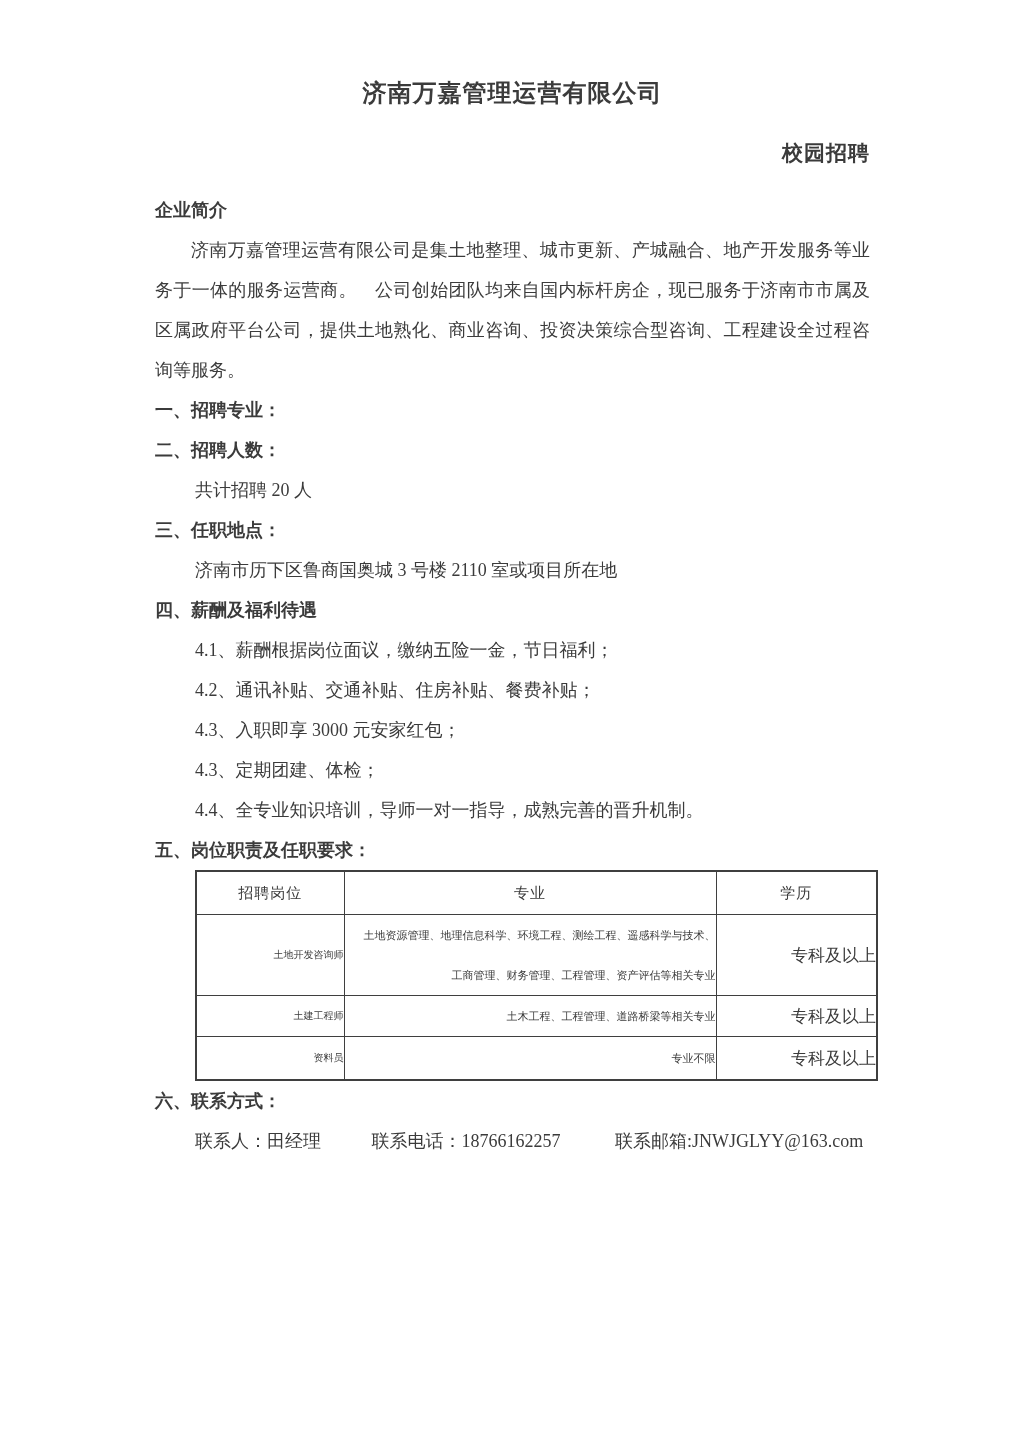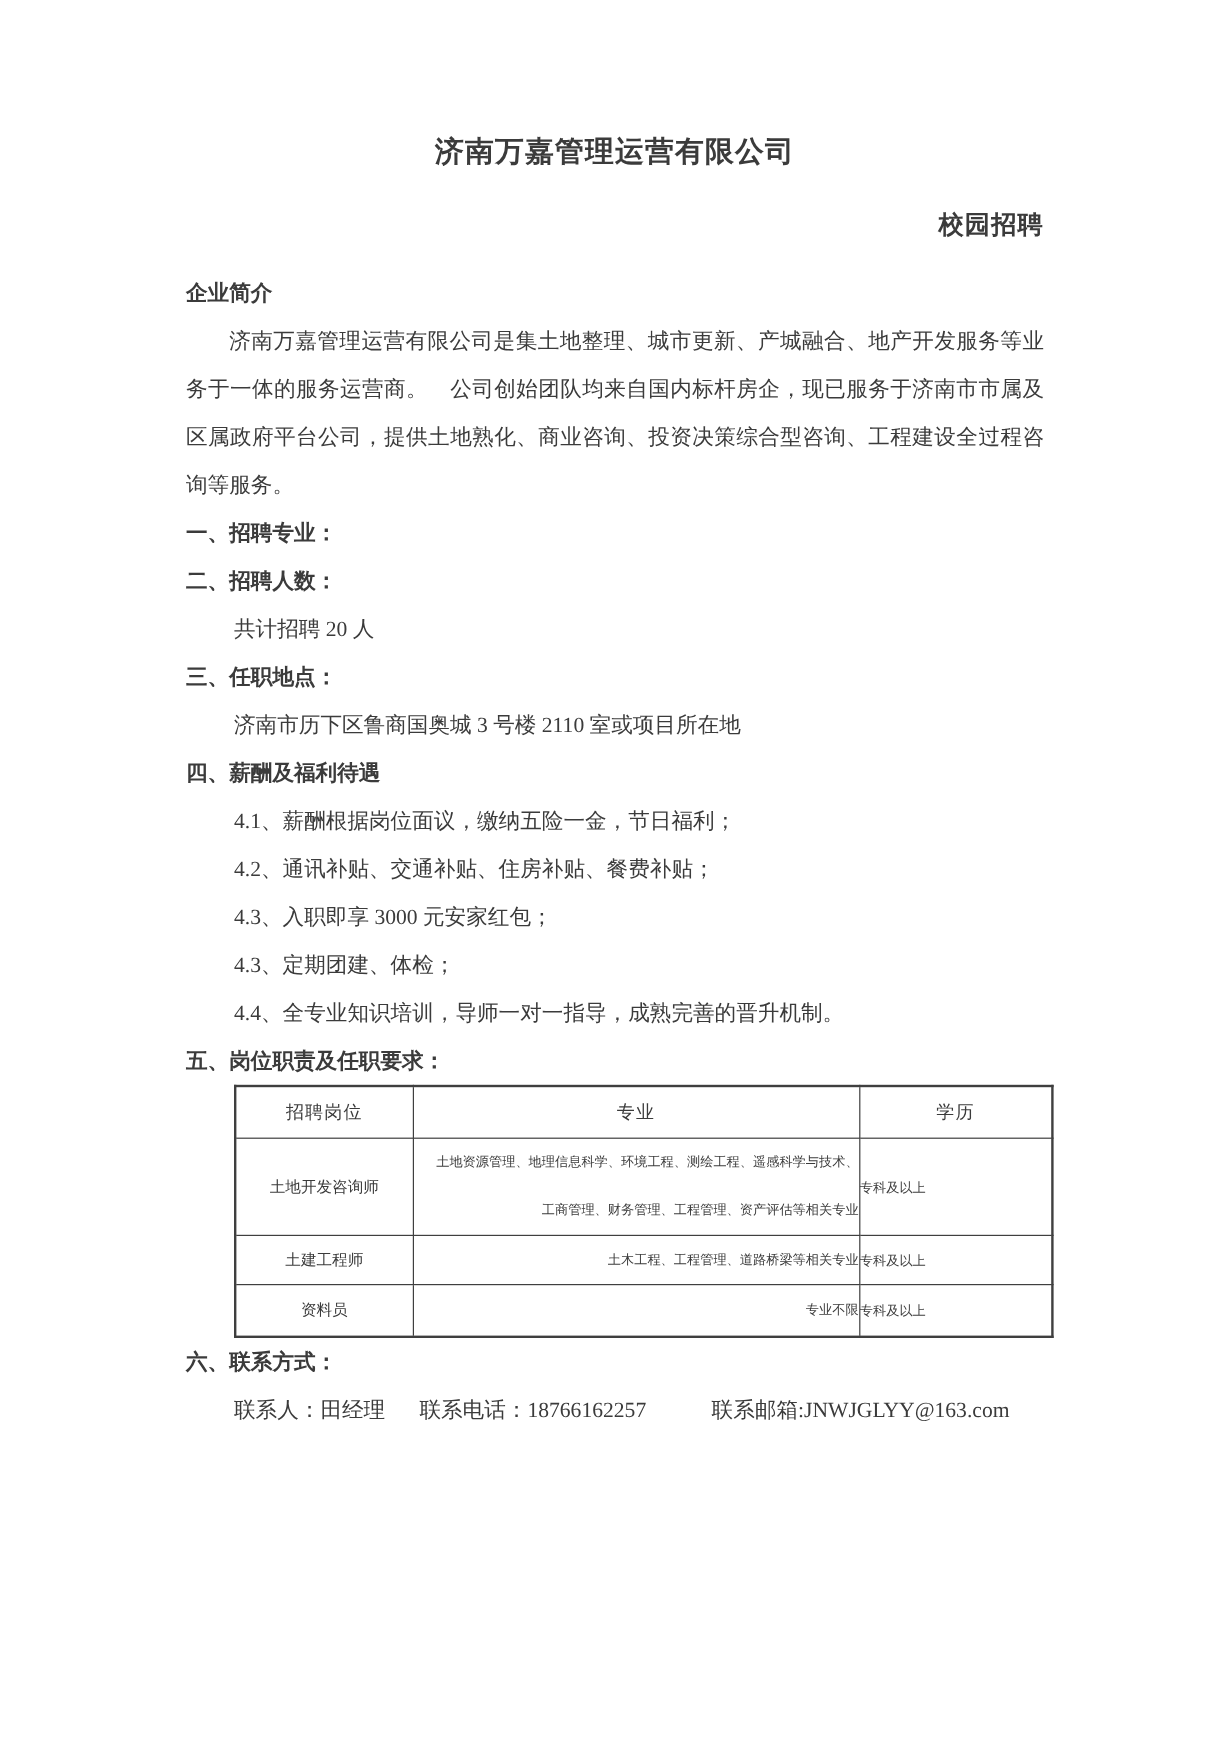--- a/index.html
+++ b/index.html
@@ -7,21 +7,21 @@
     padding: 0;
     background: #ffffff;
     width: 1024px;
     height: 1448px;
   }
   .page {
     position: relative;
     width: 1024px;
     height: 1448px;
     box-sizing: border-box;
-    padding: 110px 154px 0 155px;
+    padding: 76px 154px 0 155px;
     background: #ffffff;
     color: #3b3b3b;
     font-family: "Liberation Serif", "DejaVu Serif", serif;
     overflow: hidden;
   }
   .doc-title {
     margin: 0;
     text-align: center;
     font-size: 24px;
     font-weight: 700;
@@ -69,34 +69,34 @@
     vertical-align: middle;
     padding: 0;
   }
   table.jobs th {
     font-weight: 400;
     font-size: 15px;
     height: 42px;
     text-align: center;
     letter-spacing: 1px;
   }
-  td.cell-post   { text-align: center; font-size: 13px; }
+  td.cell-post   { text-align: right; font-size: 10px; }
   td.cell-major  { font-size: 11px; padding: 0 8px; }
-  td.cell-degree { text-align: left; font-size: 11px; }
+  td.cell-degree { text-align: right; font-size: 17px; }
   tr.r1 td { height: 80px; }
   tr.r2 td { height: 40px; }
   tr.r3 td { height: 42px; }
   .major-line {
     line-height: 40px;
     white-space: nowrap;
     overflow: hidden;
     text-align: right;
   }
   .contact .seg1 { margin-right: 24px; }
-  .contact .seg2 { margin-right: 50px; }
+  .contact .seg2 { margin-right: 50px; margin-left: 22px; }
 </style>
 </head>
 <body>
 
 <div class="page">
 
   <h1 class="doc-title">济南万嘉管理运营有限公司</h1>
   <h2 class="doc-subtitle">校园招聘</h2>
 
   <div class="h h-first">企业简介</div>

